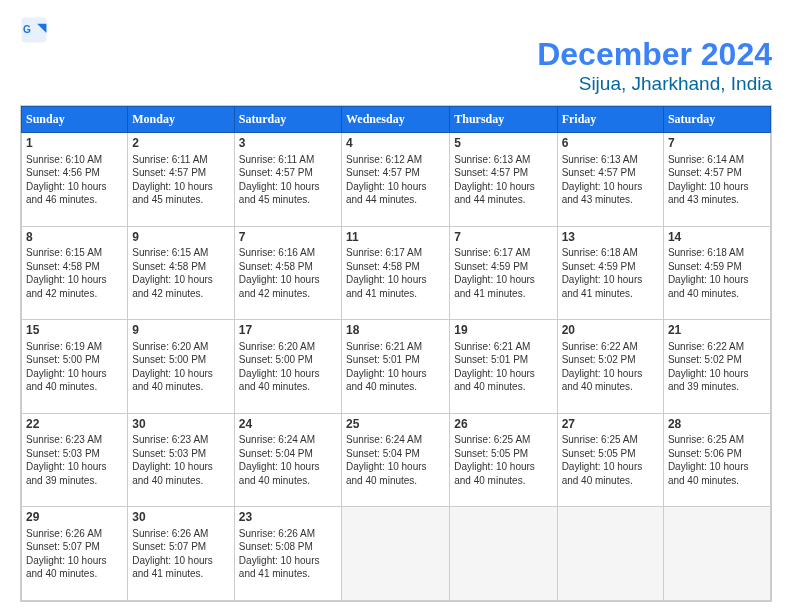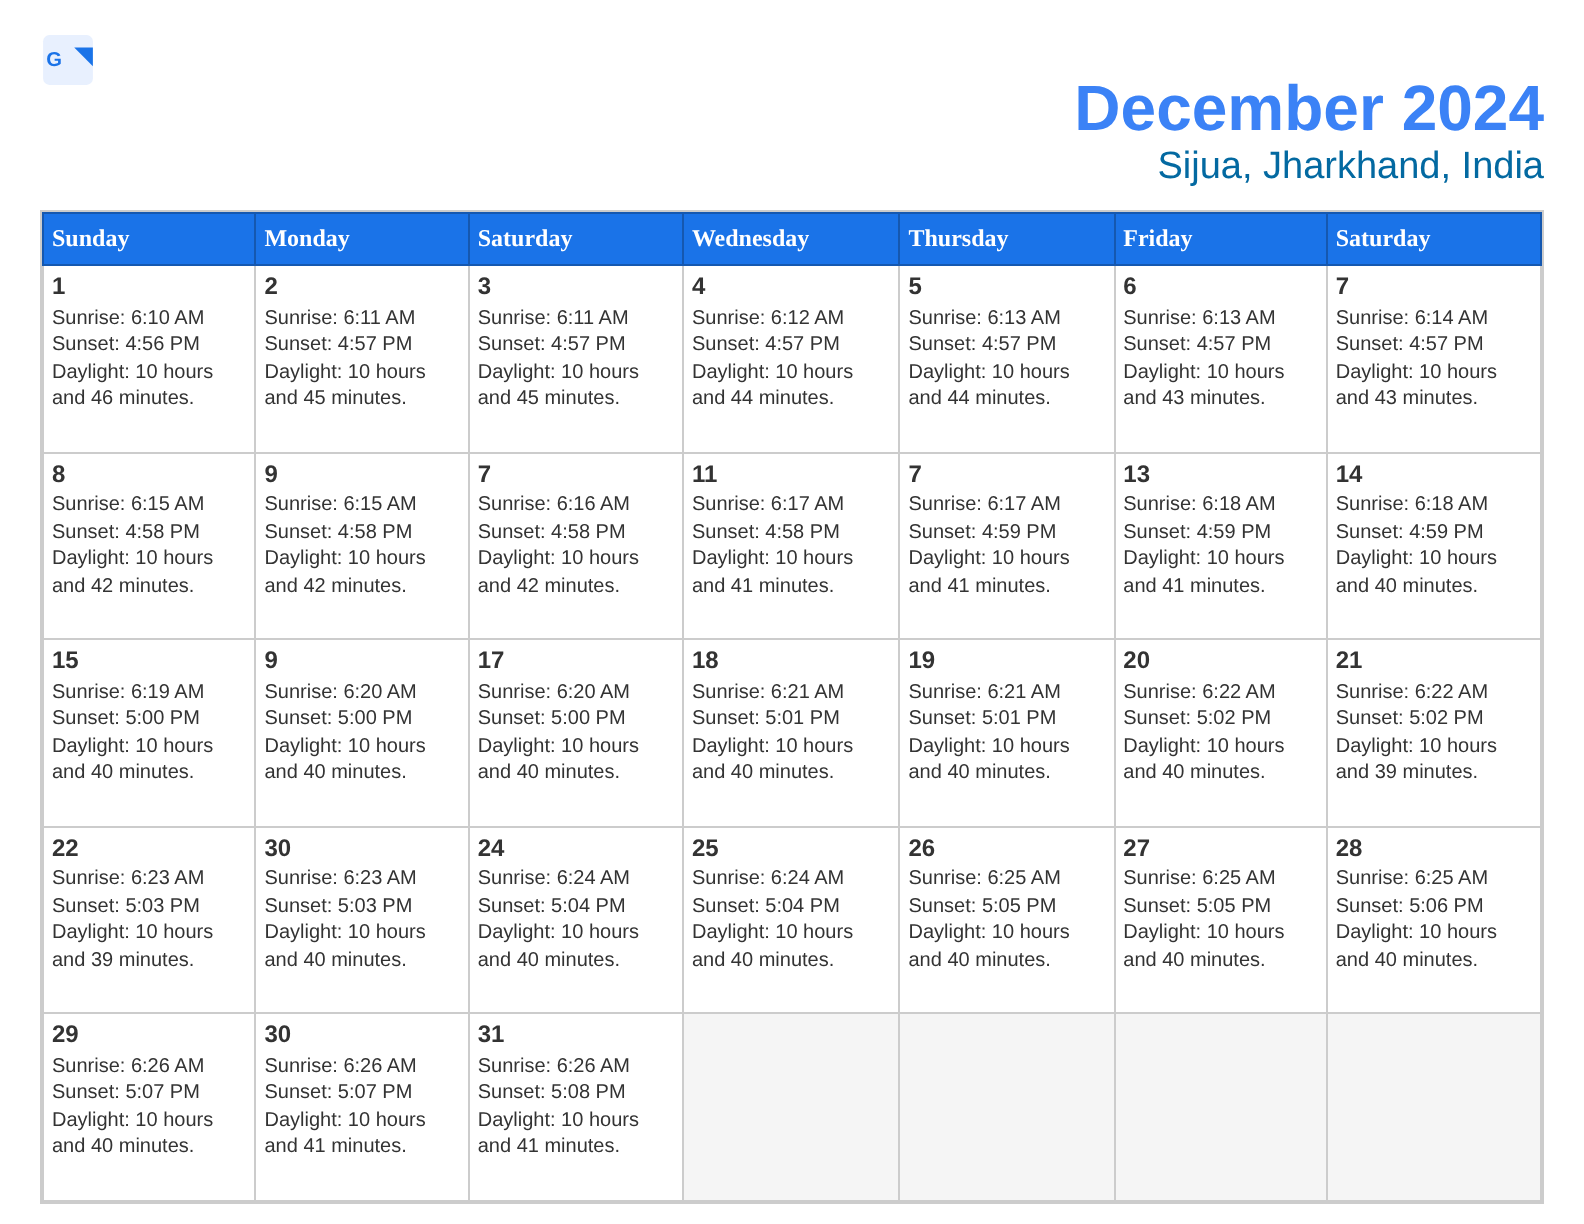--- a/index.html
+++ b/index.html
@@ -167,21 +167,21 @@
             <td><span class="day-num">30</span><span class="day-info">Sunrise: 6:23 AM<br>Sunset: 5:03 PM<br>Daylight: 10 hours and 40 minutes.</span></td>
             <td><span class="day-num">24</span><span class="day-info">Sunrise: 6:24 AM<br>Sunset: 5:04 PM<br>Daylight: 10 hours and 40 minutes.</span></td>
             <td><span class="day-num">25</span><span class="day-info">Sunrise: 6:24 AM<br>Sunset: 5:04 PM<br>Daylight: 10 hours and 40 minutes.</span></td>
             <td><span class="day-num">26</span><span class="day-info">Sunrise: 6:25 AM<br>Sunset: 5:05 PM<br>Daylight: 10 hours and 40 minutes.</span></td>
             <td><span class="day-num">27</span><span class="day-info">Sunrise: 6:25 AM<br>Sunset: 5:05 PM<br>Daylight: 10 hours and 40 minutes.</span></td>
             <td><span class="day-num">28</span><span class="day-info">Sunrise: 6:25 AM<br>Sunset: 5:06 PM<br>Daylight: 10 hours and 40 minutes.</span></td>
           </tr>
           <tr class="week-row">
             <td><span class="day-num">29</span><span class="day-info">Sunrise: 6:26 AM<br>Sunset: 5:07 PM<br>Daylight: 10 hours and 40 minutes.</span></td>
             <td><span class="day-num">30</span><span class="day-info">Sunrise: 6:26 AM<br>Sunset: 5:07 PM<br>Daylight: 10 hours and 41 minutes.</span></td>
-            <td><span class="day-num">31</span><span class="day-info">Sunrise: 6:26 AM<br>Sunset: 5:08 PM<br>Daylight: 10 hours and 41 minutes.</span></td>
+            <td><span class="day-num">23</span><span class="day-info">Sunrise: 6:26 AM<br>Sunset: 5:08 PM<br>Daylight: 10 hours and 41 minutes.</span></td>
             <td class="empty"></td>
             <td class="empty"></td>
             <td class="empty"></td>
             <td class="empty"></td>
           </tr>
         </tbody>
     </table>
   </div>
 </div>
 

